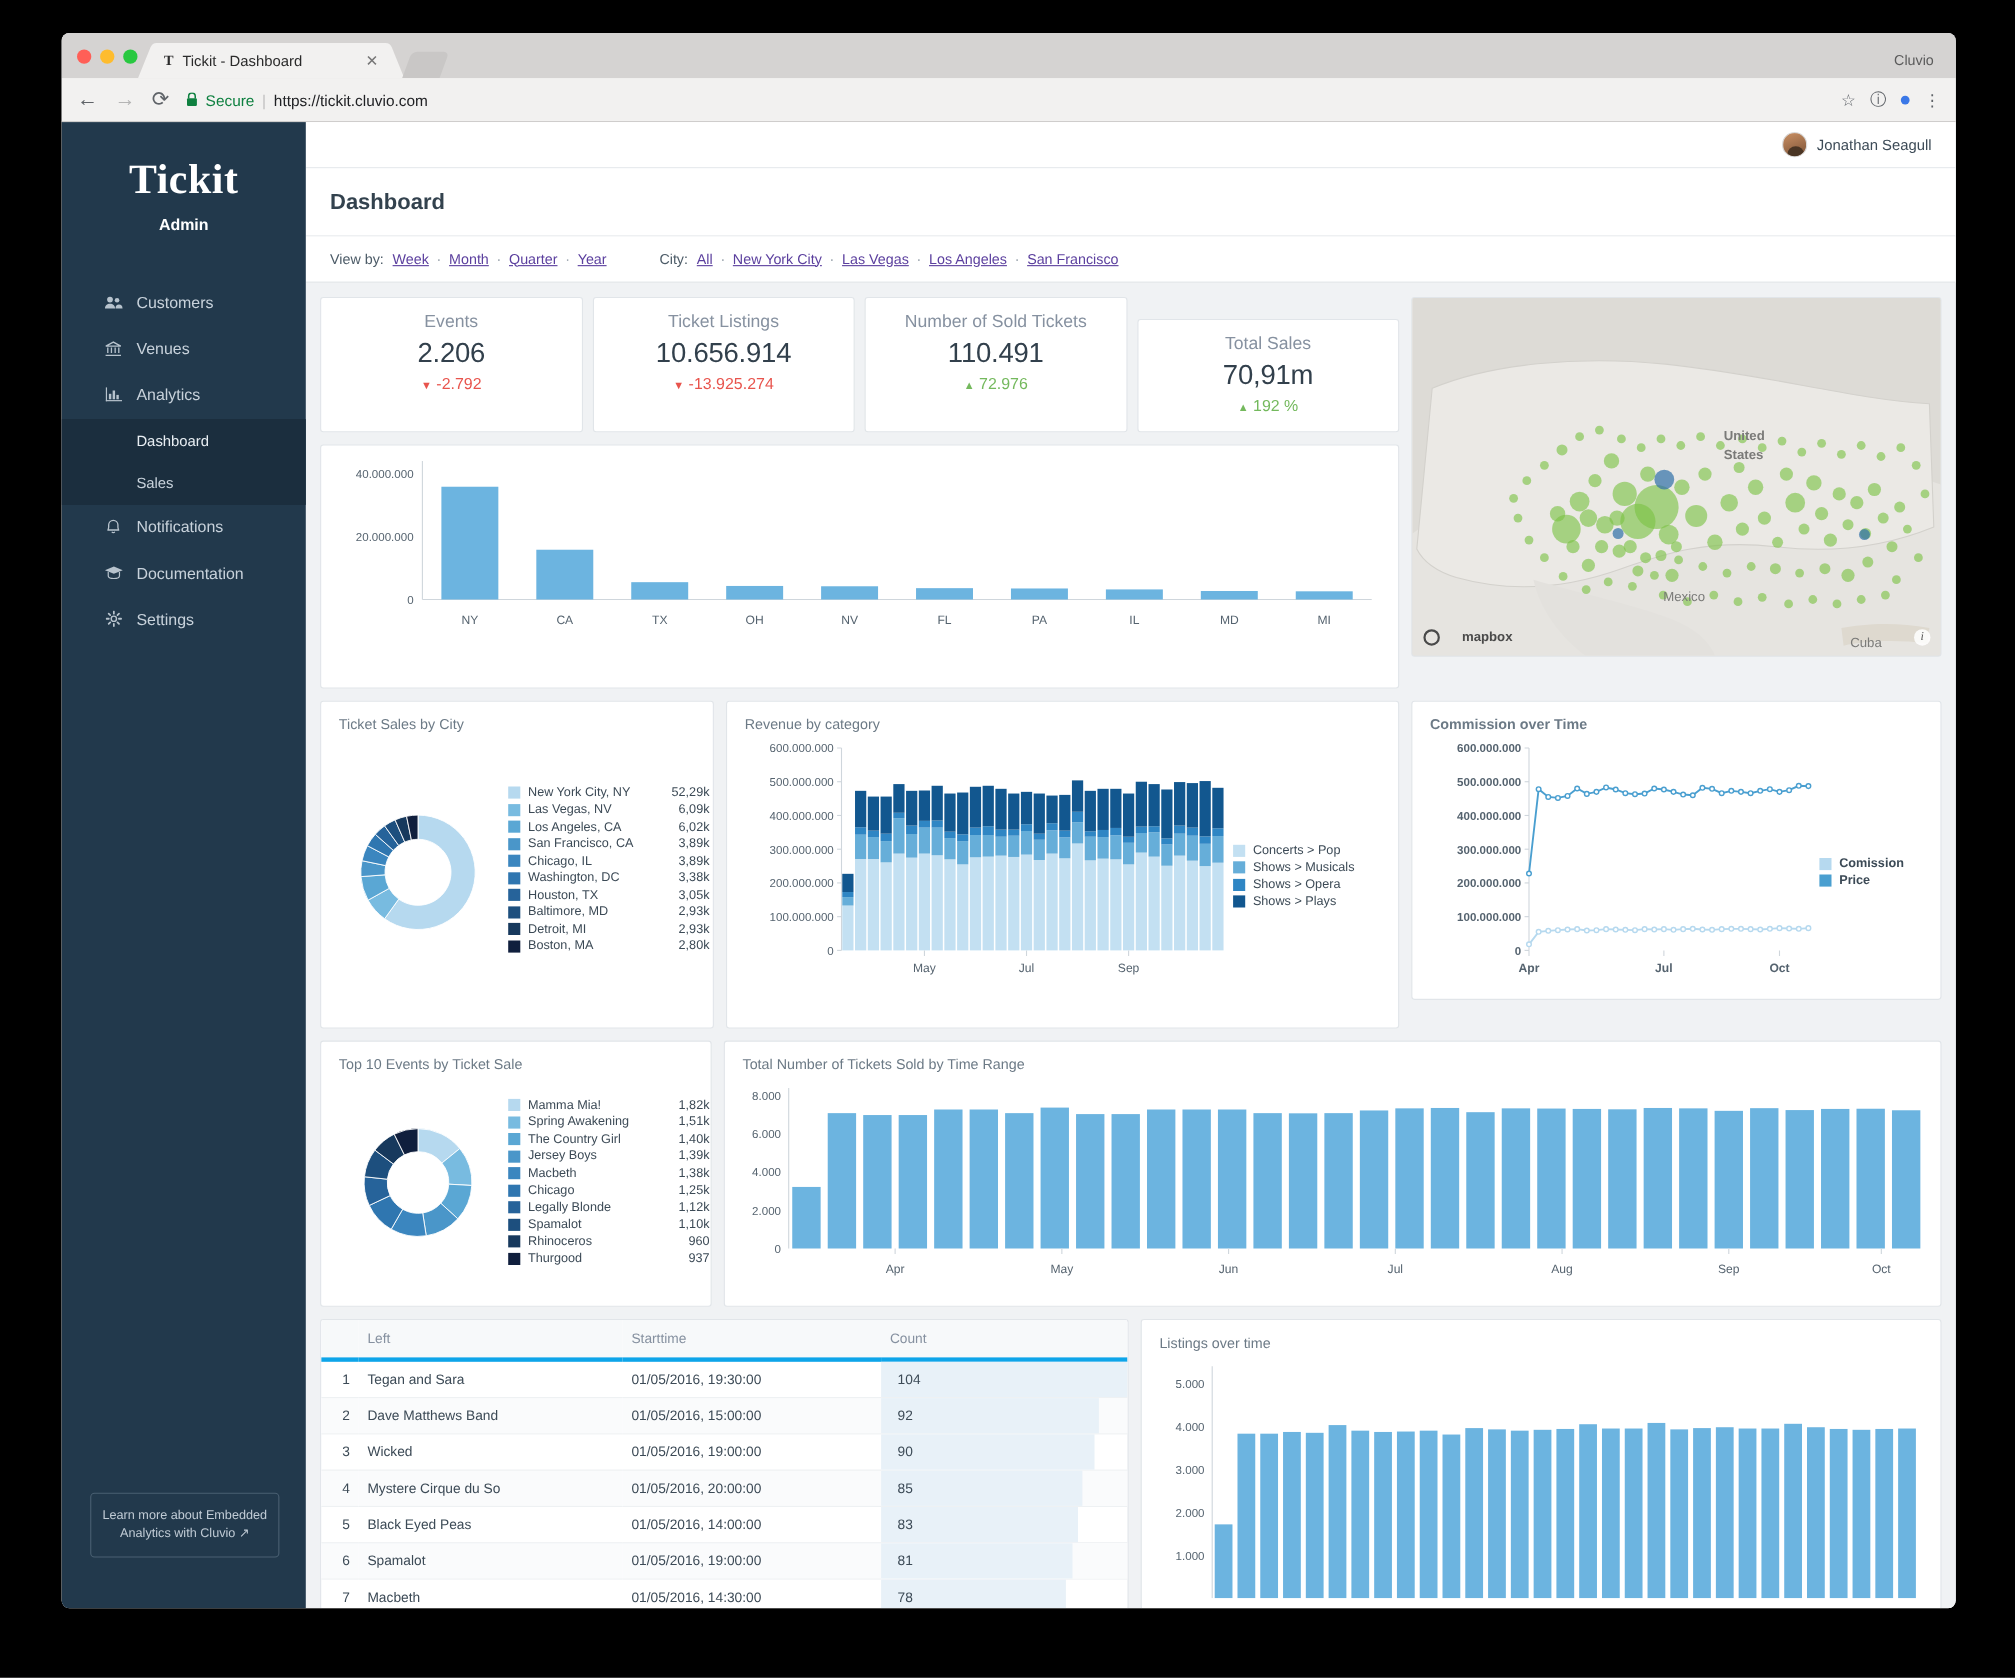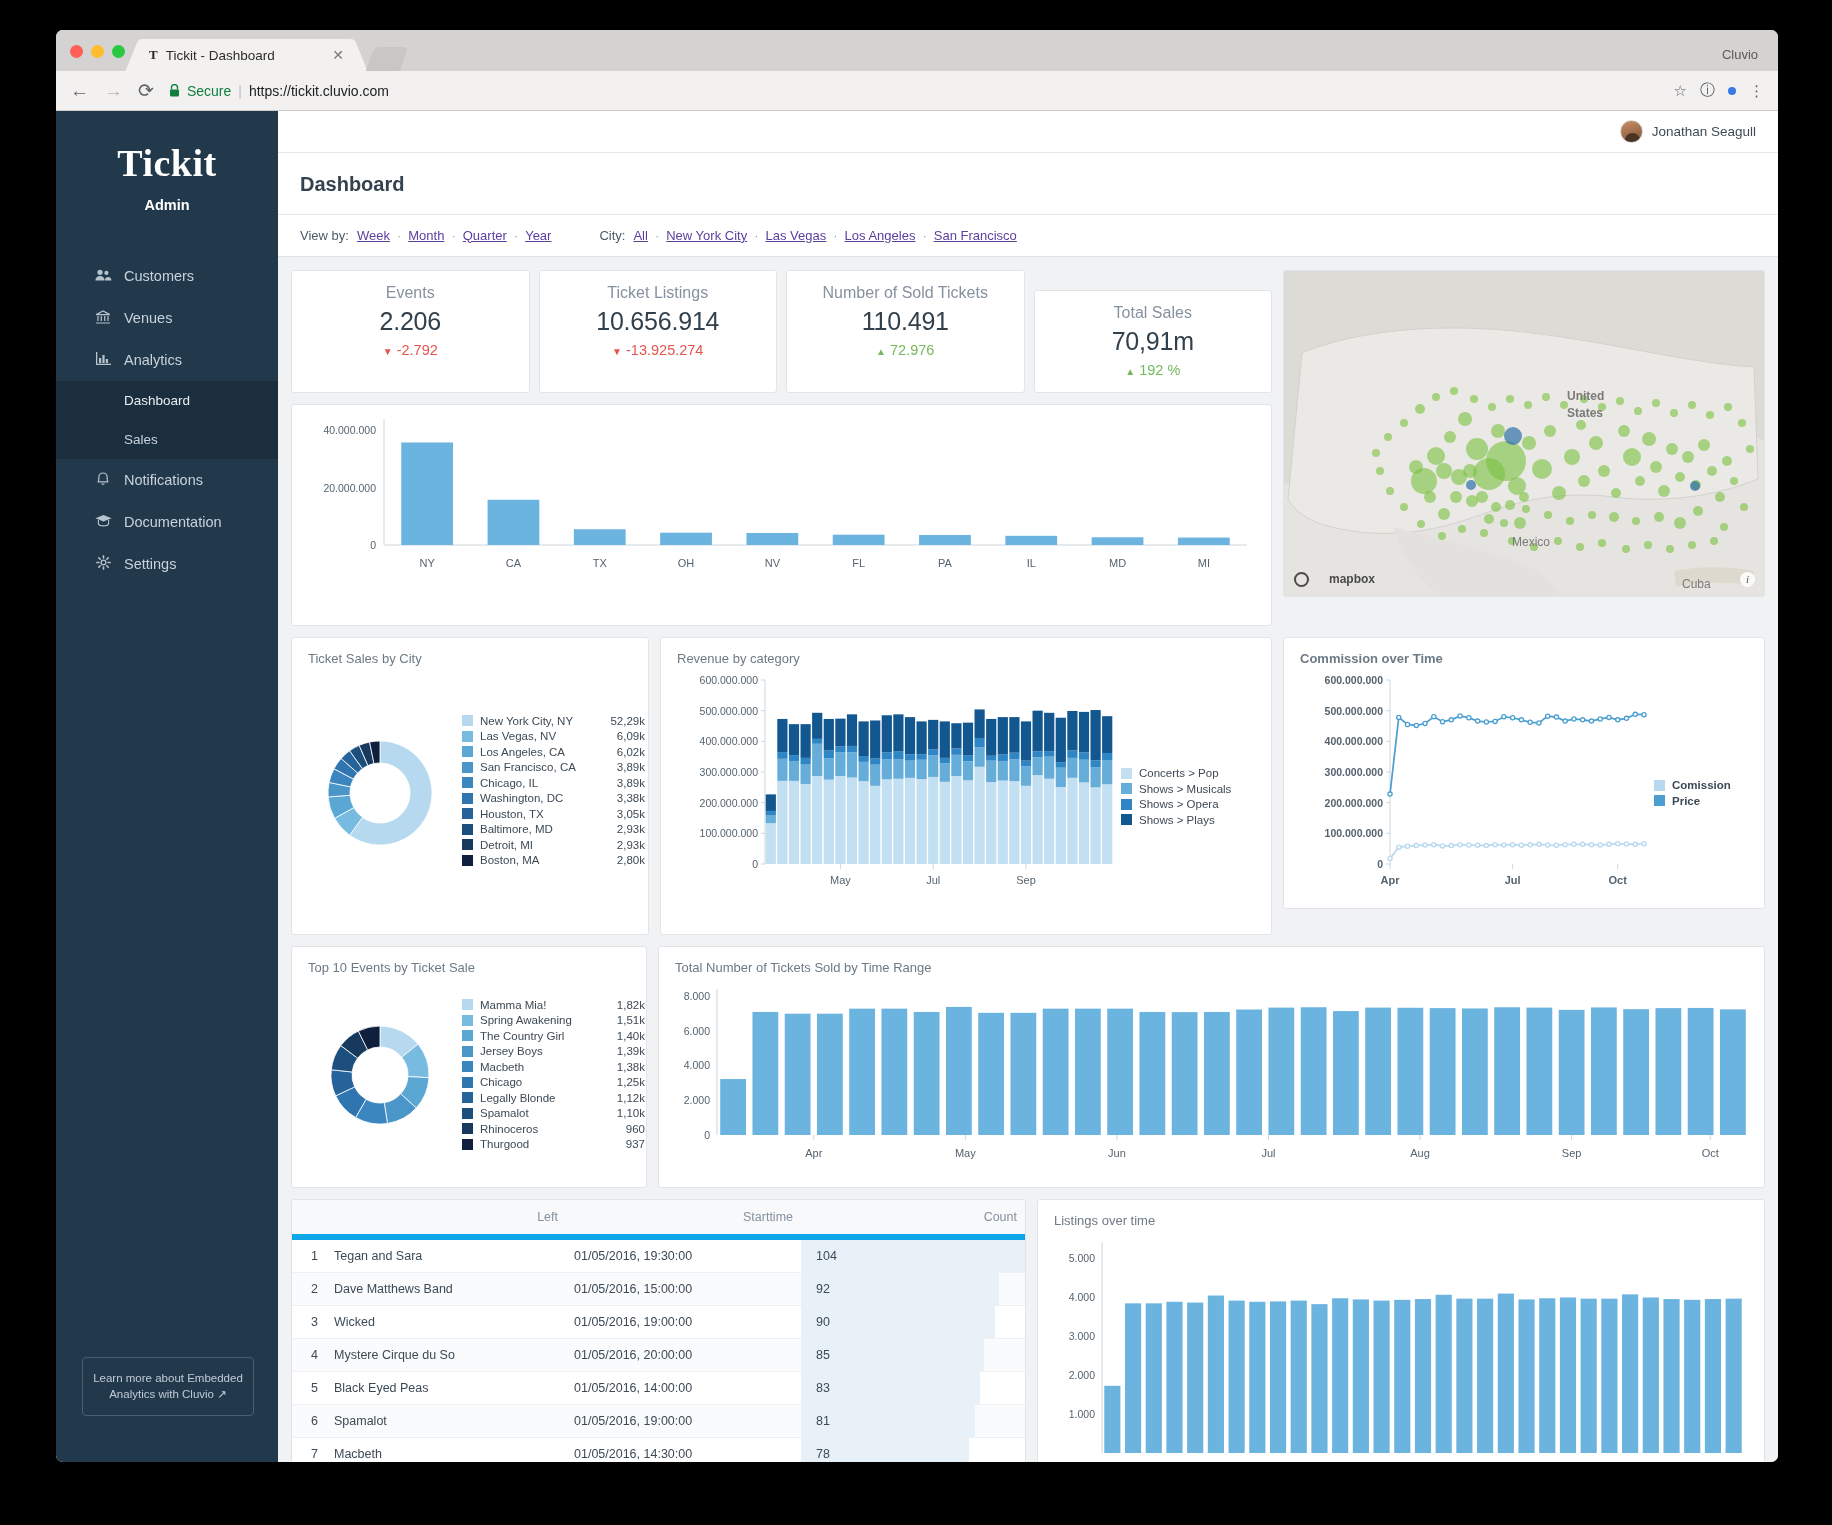--- a/index.html
+++ b/index.html
@@ -145,22 +145,22 @@
   }
   .mb-circle { width: 15px; height: 15px; border-radius: 50%; border: 2.5px solid #4a4a4a; position: relative; }
   .map-info {
     position: absolute; right: 9px; bottom: 9px; width: 15px; height: 15px; border-radius: 50%;
     background: rgba(255,255,255,.85); color: #555; font-size: 11px; text-align: center; line-height: 15px;
     font-family: "Liberation Serif", serif; font-style: italic;
   }
   
   .tbl { width: 100%; border-collapse: collapse; font-size: 12.5px; }
   .tbl th {
-    text-align: right; font-weight: normal; color: #8691a0; font-size: 12.5px;
-    padding: 10px 8px; background: #f7f9fa; border-bottom: 6px solid #0ea5e9;
+    text-align: left; font-weight: normal; color: #8691a0; font-size: 12.5px;
+    padding: 10px 8px; background: #f7f9fa; border-bottom: 4px solid #0ea5e9;
   }
   .tbl td { padding: 9px 8px; color: #3c4a56; border-bottom: 1px solid #eef1f3; }
   .tbl tr:nth-child(even) td { background: #fafbfc; }
   .t-idx { width: 34px; text-align: right; color: #a8b1ba; padding-right: 10px; }
   .t-left { width: 240px; }
   .t-start { width: 235px; }
   .t-count { position: relative; }
   .cbar { position: absolute; left: 0; top: 0; bottom: 0; background: #e8f1f8; z-index: 0; }
   .cval { position: relative; z-index: 1; padding-left: 7px; }
 </style>

